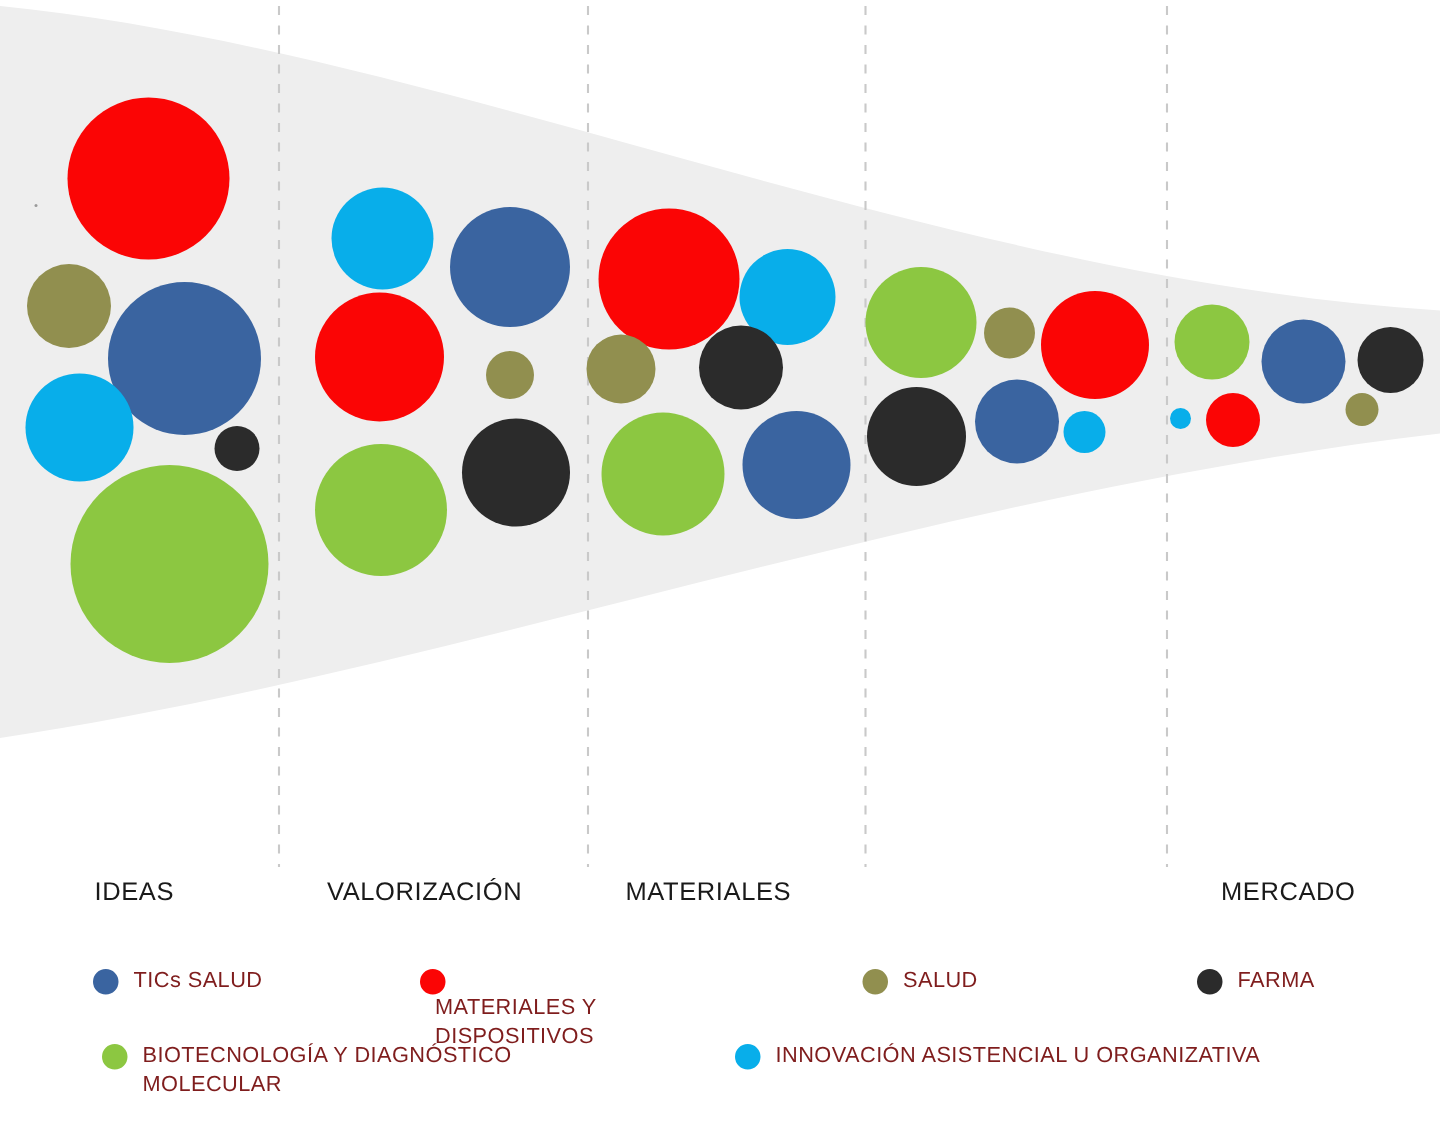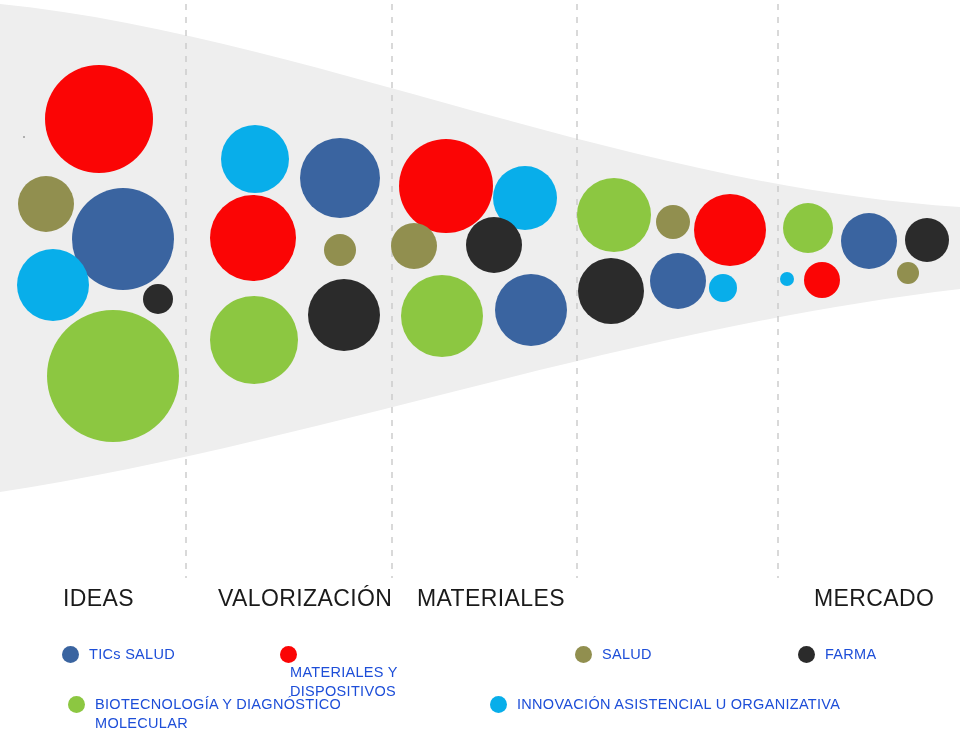--- a/index.html
+++ b/index.html
@@ -39,21 +39,21 @@
 
   .stage-labels {
     position: absolute;
     left: 0;
     top: 585px;
     width: 960px;
     height: 34px;
   }
   .stage-label {
     position: absolute;
-    font-size: 23px;
+    font-size: 17px;
     letter-spacing: 0.4px;
     color: #1a1a1a;
     white-space: nowrap;
     font-family: "Liberation Sans", sans-serif;
   }
 
   .legend {
     position: absolute;
     left: 0;
     top: 645px;
@@ -68,21 +68,21 @@
   .legend-dot {
     width: 17px;
     height: 17px;
     border-radius: 50%;
     flex: 0 0 auto;
     margin-top: 1px;
   }
   .legend-text {
     font-size: 14.5px;
     letter-spacing: 0.3px;
-    color: #1d4ed8;
+    color: #7f1d1d;
     margin-left: 10px;
     line-height: 19px;
     white-space: pre-line;
     font-family: "Liberation Sans", sans-serif;
   }
 
   .tiny-dot {
     position: absolute;
     width: 2px;
     height: 2px;

